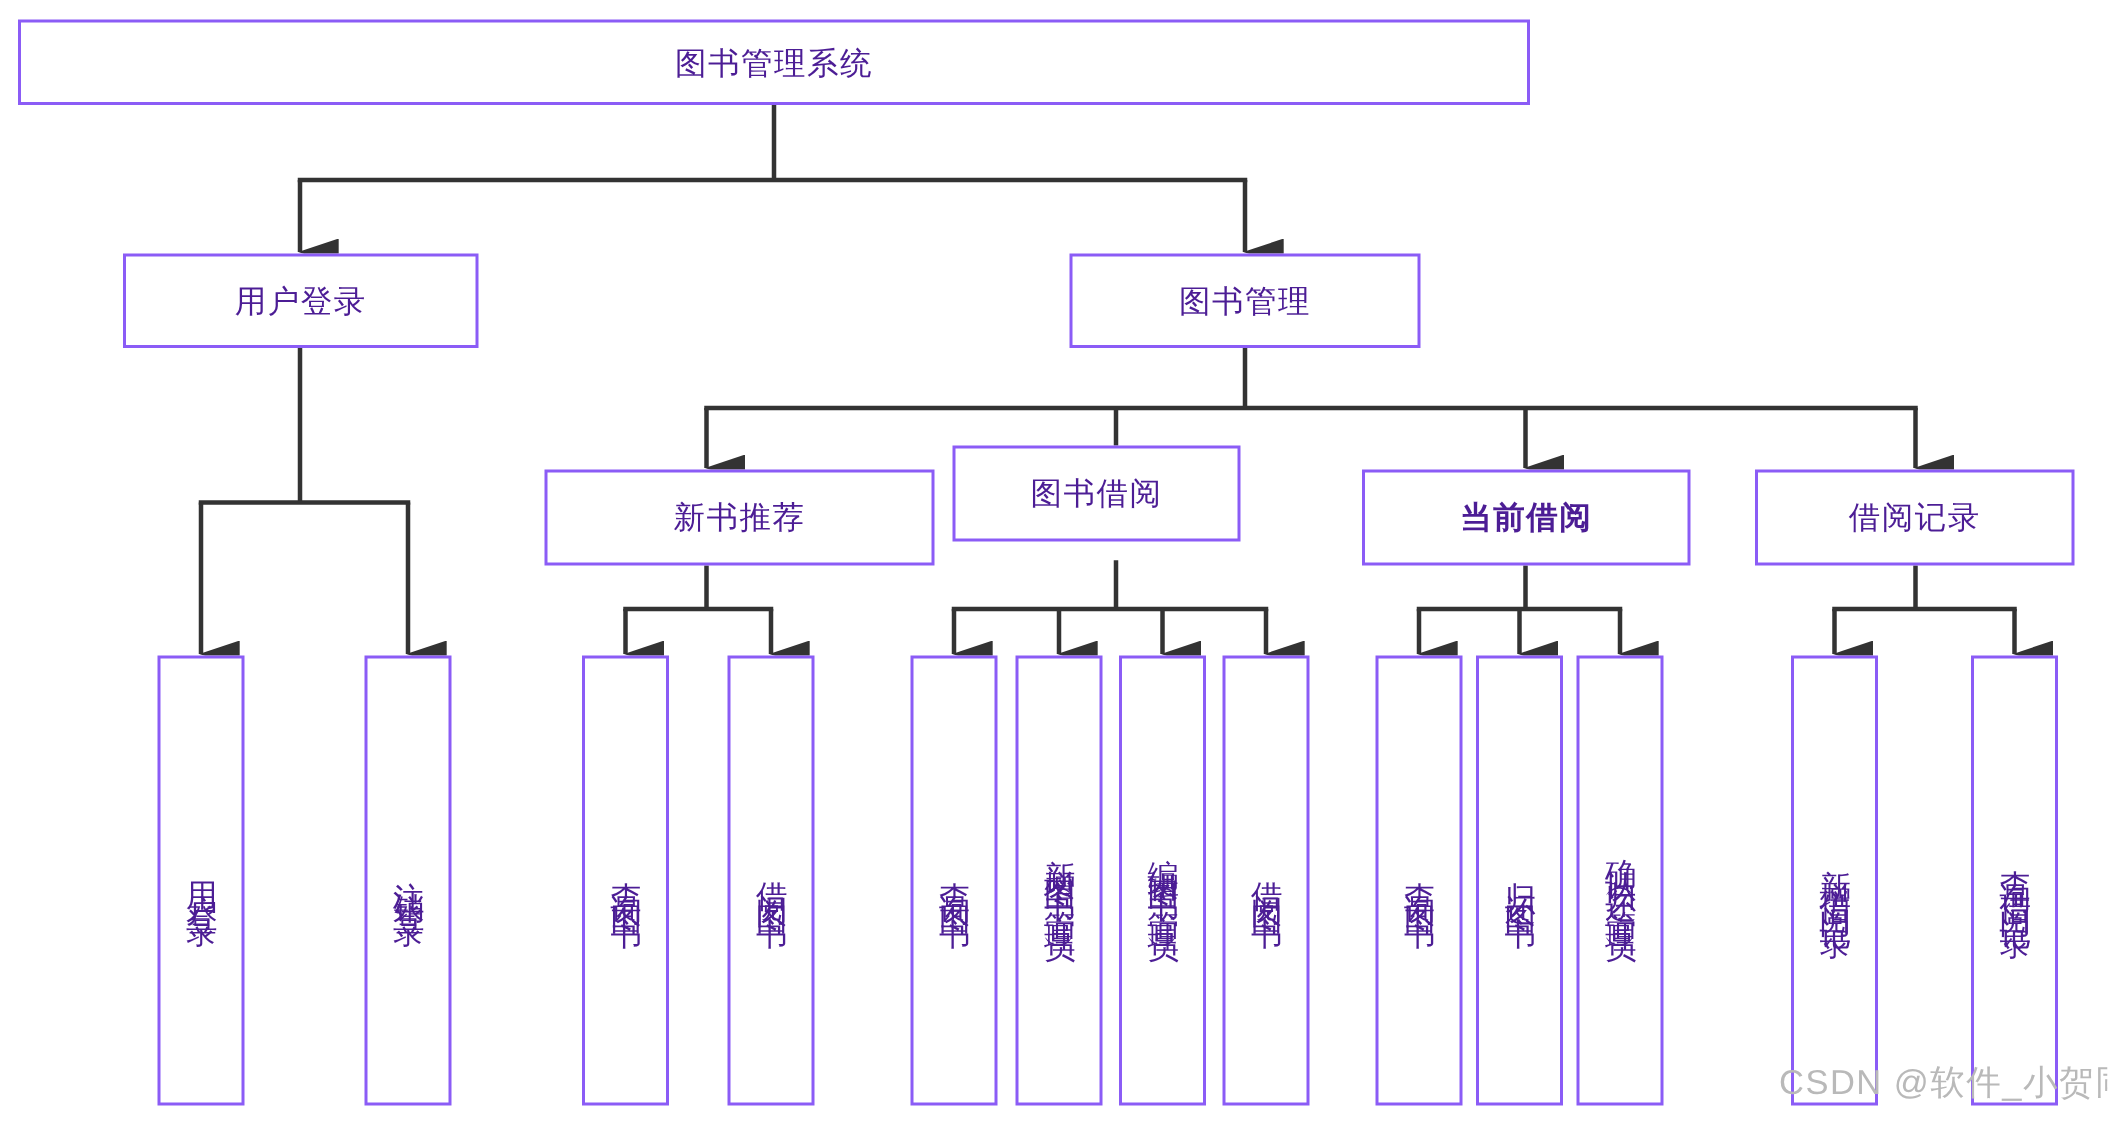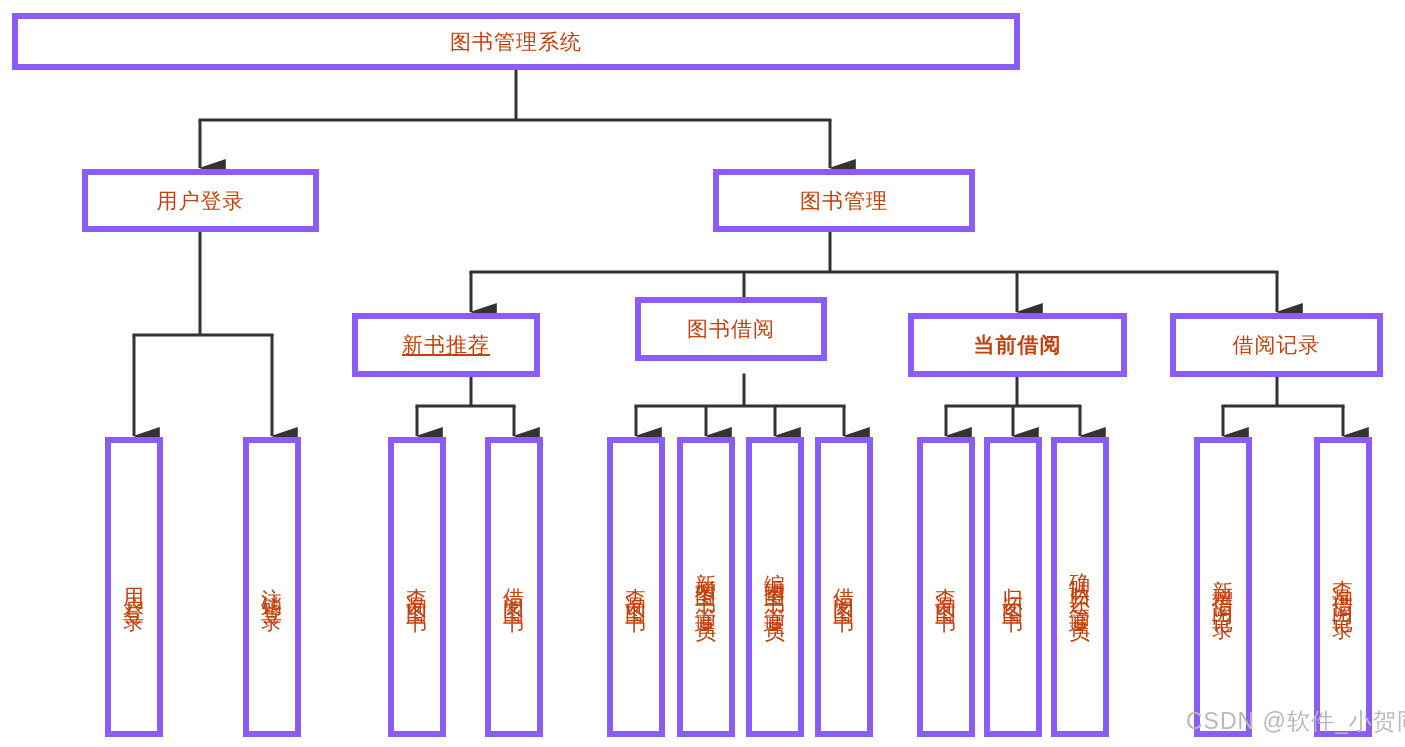--- a/index.html
+++ b/index.html
@@ -19,23 +19,23 @@
     position: absolute;
     left: 0;
     top: 0;
     width: 1405px;
     height: 747px;
     z-index: 1;
   }
   .box {
     position: absolute;
     box-sizing: border-box;
-    border: 6px solid #8b5cf6;
+    border: 2px solid #8b5cf6;
     background: #ffffff;
-    color: #c2410c;
+    color: #4c1d95;
     display: flex;
     align-items: center;
     justify-content: center;
     z-index: 2;
     text-align: center;
   }
   .box.h {
     font-size: 21px;
     letter-spacing: 1px;
     white-space: nowrap;
@@ -104,23 +104,23 @@
     <path d="M1013 406 V436" fill="none" stroke="#333333" stroke-width="3" marker-end="url(#arr)"></path>
     <path d="M1080 406 V436" fill="none" stroke="#333333" stroke-width="3" marker-end="url(#arr)"></path>
 
     <path d="M1223 406 V436" fill="none" stroke="#333333" stroke-width="3" marker-end="url(#arr)"></path>
     <path d="M1343 406 V436" fill="none" stroke="#333333" stroke-width="3" marker-end="url(#arr)"></path>
   </svg>
 
   <div class="box h" style="left:12px; top:13px; width:1008px; height:57px;">图书管理系统</div>
 
   <div class="box h" style="left:82px; top:169px; width:237px; height:63px;">用户登录</div>
-  <div class="box h" style="left:713px; top:169px; width:262px; height:63px;">图书管理</div>
+  <div class="box h" style="left:713px; top:169px; width:234px; height:63px;">图书管理</div>
 
-  <div class="box h" style="left:352px; top:313px; width:188px; height:64px;text-decoration:underline;">新书推荐</div>
+  <div class="box h" style="left:363px; top:313px; width:260px; height:64px;">新书推荐</div>
   <div class="box h" style="left:635px; top:297px; width:192px; height:64px;">图书借阅</div>
   <div class="box h" style="left:908px; top:313px; width:219px; height:64px;font-weight:bold;">当前借阅</div>
   <div class="box h" style="left:1170px; top:313px; width:213px; height:64px;">借阅记录</div>
 
   <div class="box v" style="left:105px; top:437px; width:58px; height:300px;">用户登录</div>
   <div class="box v" style="left:243px; top:437px; width:58px; height:300px;">注销登录</div>
 
   <div class="box v" style="left:388px; top:437px; width:58px; height:300px;">查询图书</div>
   <div class="box v" style="left:485px; top:437px; width:58px; height:300px;">借阅图书</div>
 

